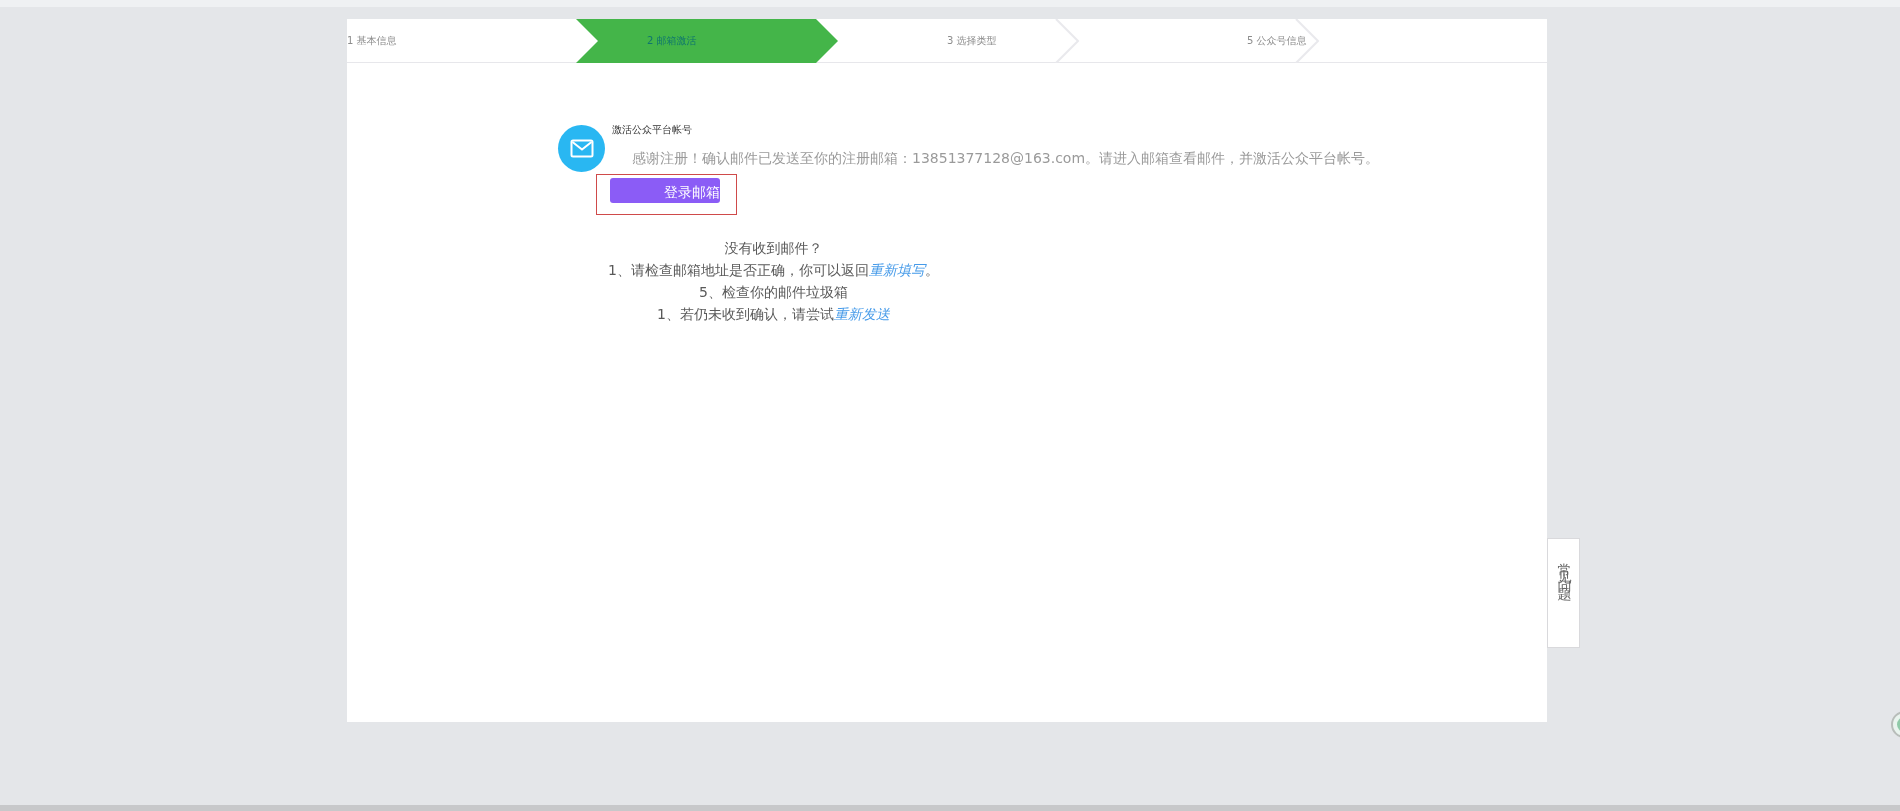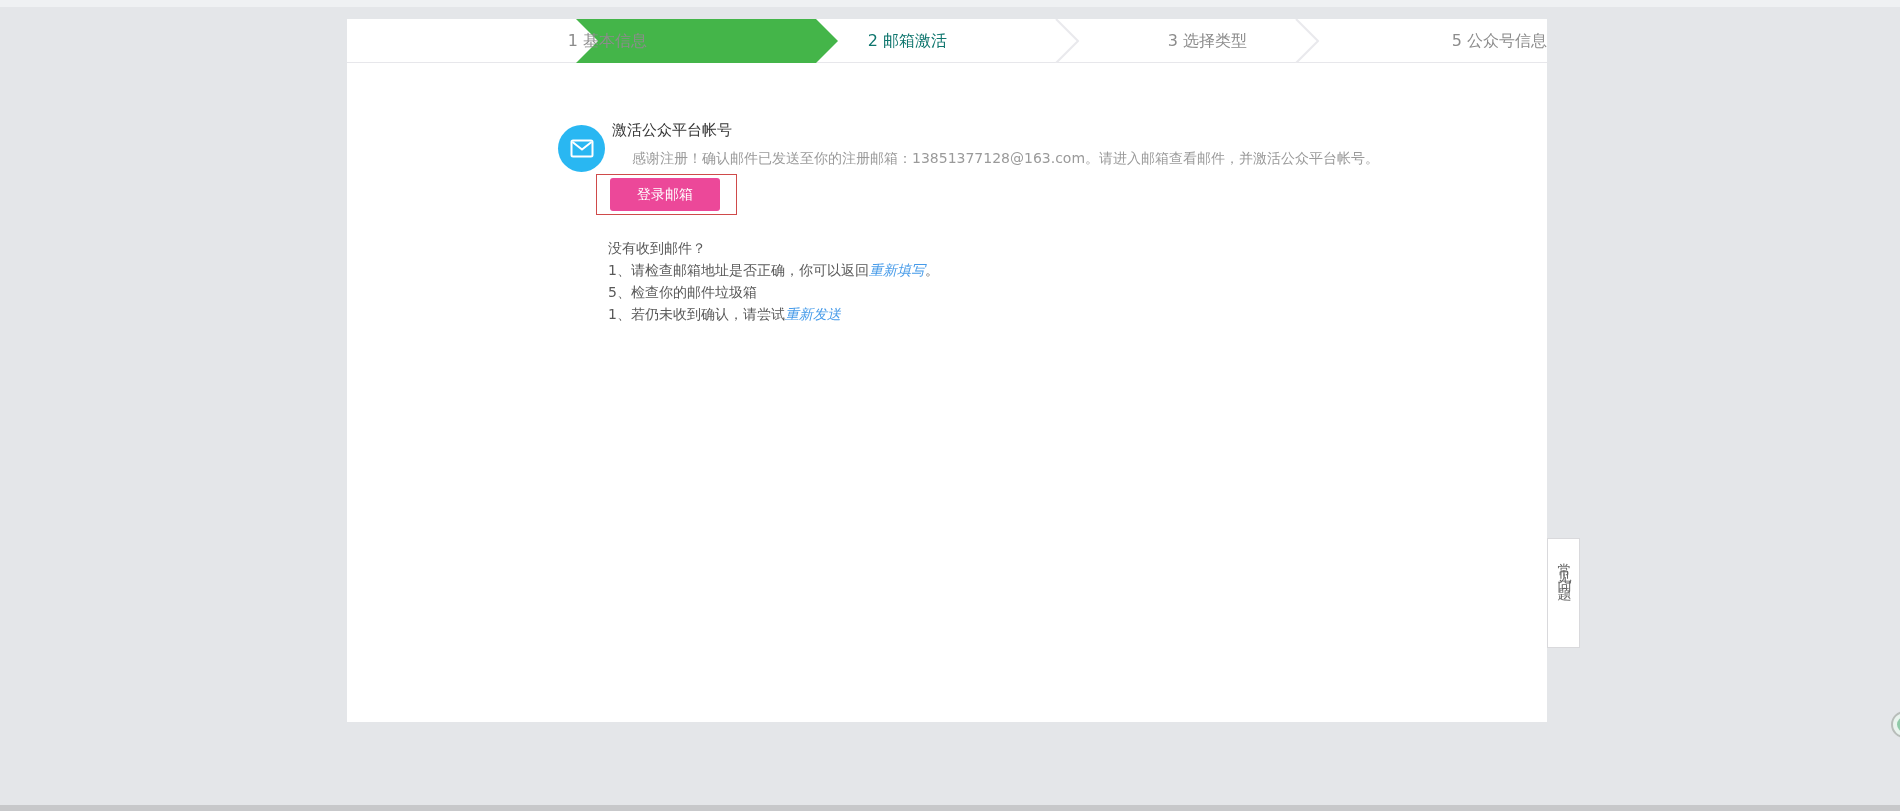--- a/index.html
+++ b/index.html
@@ -33,57 +33,57 @@
     border-bottom: 1px solid #e7e7eb;
   }
   .stepper svg.arrow-layer {
     position: absolute; left: 0; top: 0; width: 1200px; height: 44px;
   }
   .steps-row {
     position: absolute; left: 0; top: 0; width: 1200px; height: 44px;
     display: flex;
   }
   .step {
-    flex: 1 1 0; text-align: right; line-height: 44px;
-    font-size: 16px; color: #8c8c8c; z-index: 2;
+    flex: 1 1 0; text-align: left; line-height: 44px;
+    font-size: 10px; color: #8c8c8c; z-index: 2;
     white-space: nowrap; overflow: hidden;
   }
   .step.active { color: #0f766e; }
 
   
   .mail-badge {
     position: absolute; left: 558px; top: 125px; width: 47px; height: 47px;
     border-radius: 50%; background: #29b7f2;
     display: flex; align-items: center; justify-content: center;
   }
   .act-title {
     position: absolute; left: 612px; top: 122px;
-    font-size: 15px; line-height: 16px; color: #353535;
+    font-size: 10px; line-height: 16px; color: #353535;
   }
   .act-msg {
     position: absolute; left: 612px; top: 150px;
     font-size: 14px; line-height: 16px; color: #9a9a9a;
     white-space: nowrap;
     margin-left: 20px;
   }
   .red-annotation {
     position: absolute; left: 596px; top: 174px; width: 141px; height: 41px;
     border: 1px solid #cf4a4a; background: transparent;
   }
   .login-btn {
-    position: absolute; left: 610px; top: 178px; width: 110px; height: 33px;
-    background: #ec4899; border: none; border-radius: 3px;
-    color: #ffffff; font-size: 14px; line-height: 29px; text-align: center;
+    position: absolute; left: 610px; top: 178px; width: 110px; height: 25px;
+    background: #8b5cf6; border: none; border-radius: 3px;
+    color: #ffffff; font-size: 14px; line-height: 29px; text-align: right;
     cursor: pointer; font-family: inherit;
   }
 
   
   .help-block {
     position: absolute; left: 608px; top: 237px;
-    font-size: 14px; line-height: 22px; color: #595959;
+    font-size: 14px; line-height: 22px; color: #595959; text-align: center;
   }
   .help-block .line { white-space: nowrap; }
   .link {
     color: #459ae9; text-decoration: none; cursor: pointer; font-style: italic;
   }
 
   
   .faq-tab {
     position: absolute; left: 1547px; top: 538px; width: 33px; height: 110px;
     background: #ffffff; border: 1px solid #d9d9dc;

